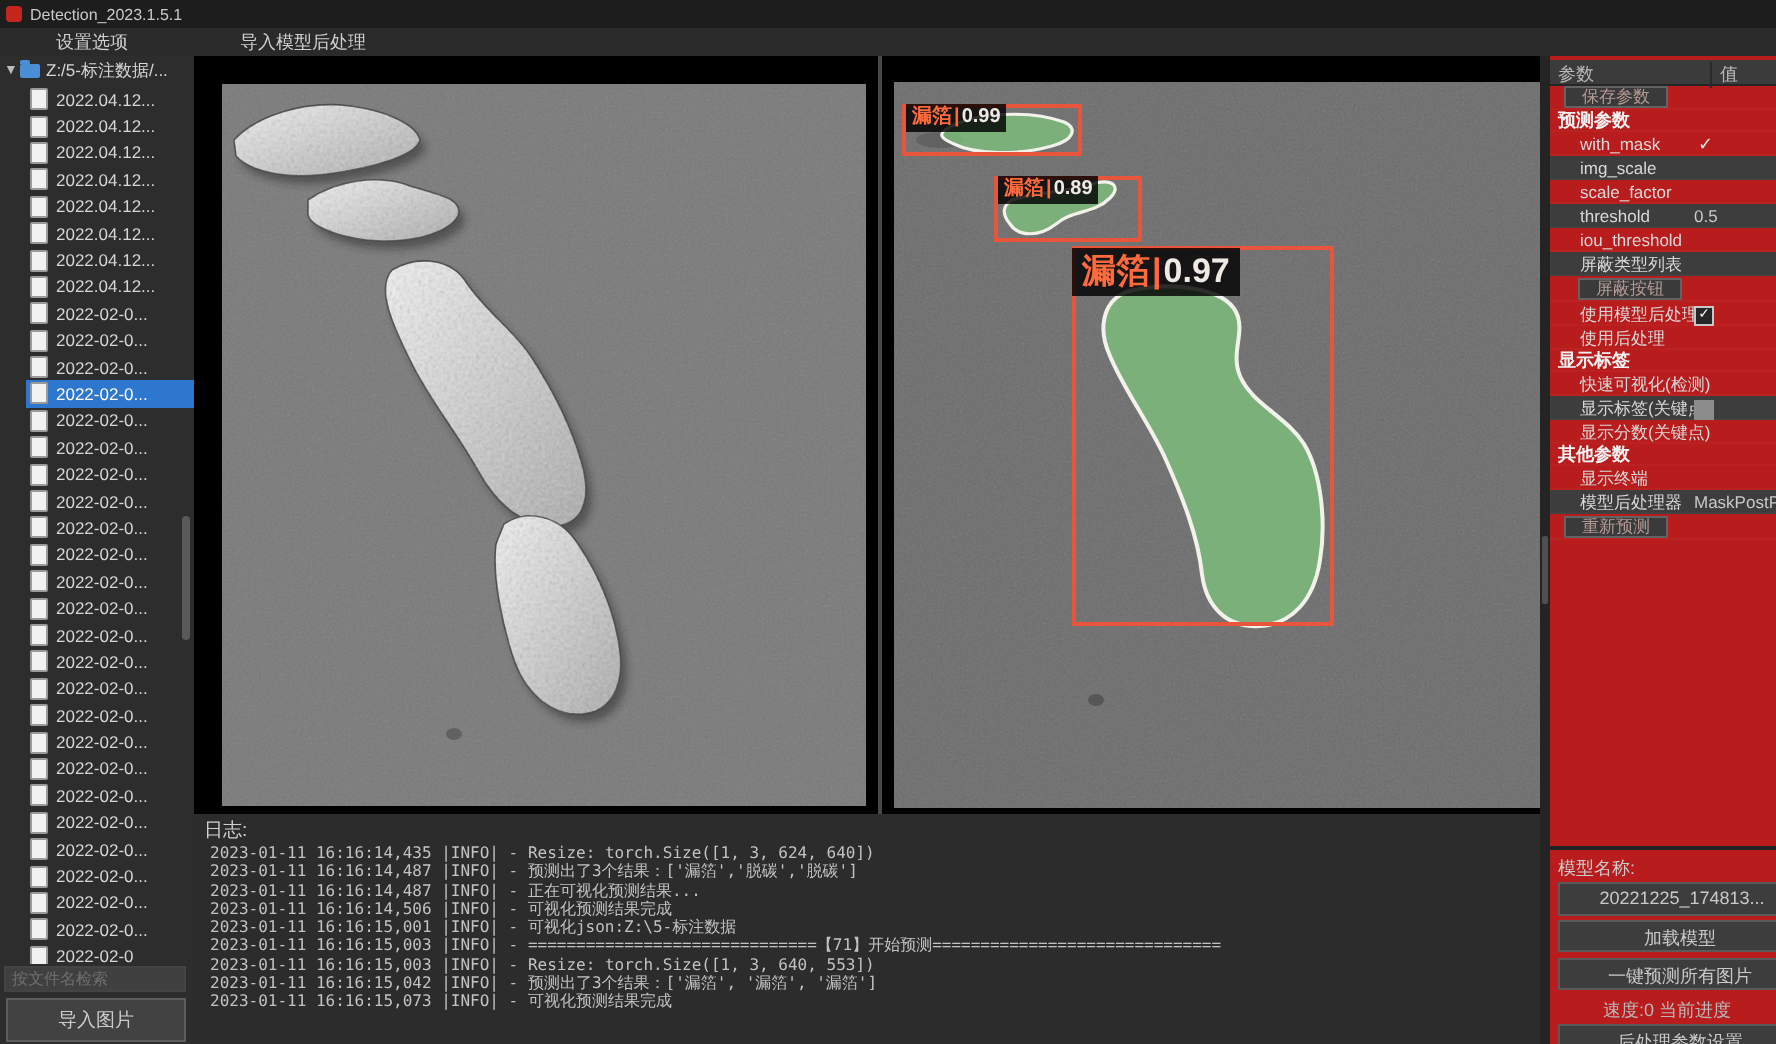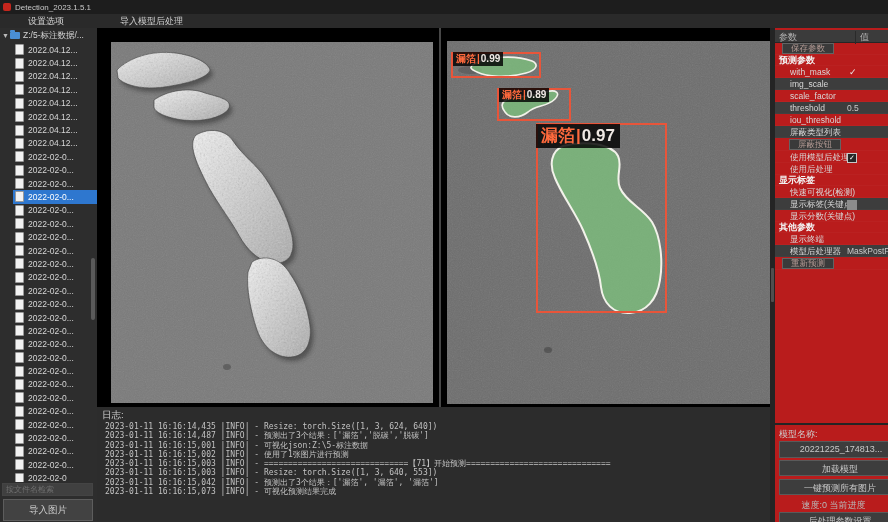--- a/index.html
+++ b/index.html
@@ -374,25 +374,26 @@
   <div class="abs" id="divider-handle"></div>
 
   <div class="abs" id="log">
     <div id="log-title">日志:</div>
     <div id="log-lines">
 
         <div class="log-line">2023-01-11 16:16:14,435 |INFO| - Resize: torch.Size([1, 3, 624, 640])</div>
 
         <div class="log-line">2023-01-11 16:16:14,487 |INFO| - 预测出了3个结果：['漏箔','脱碳','脱碳']</div>
 
-
+        <div class="log-line">2023-01-11 16:16:14,487 |INFO| - 正在可视化预测结果...</div>
+
+        <div class="log-line">2023-01-11 16:16:14,506 |INFO| - 可视化预测结果完成</div>
 
         <div class="log-line">2023-01-11 16:16:15,001 |INFO| - 可视化json:Z:\5-标注数据</div>
 
-        <div class="log-line">2023-01-11 16:16:15,002 |INFO| - 使用了1张图片进行预测</div>
 
         <div class="log-line">2023-01-11 16:16:15,003 |INFO| - ==============================【71】开始预测==============================</div>
 
         <div class="log-line">2023-01-11 16:16:15,003 |INFO| - Resize: torch.Size([1, 3, 640, 553])</div>
 
         <div class="log-line">2023-01-11 16:16:15,042 |INFO| - 预测出了3个结果：['漏箔', '漏箔', '漏箔']</div>
 
 
         <div class="log-line">2023-01-11 16:16:15,073 |INFO| - 可视化预测结果完成</div>
       </div>

